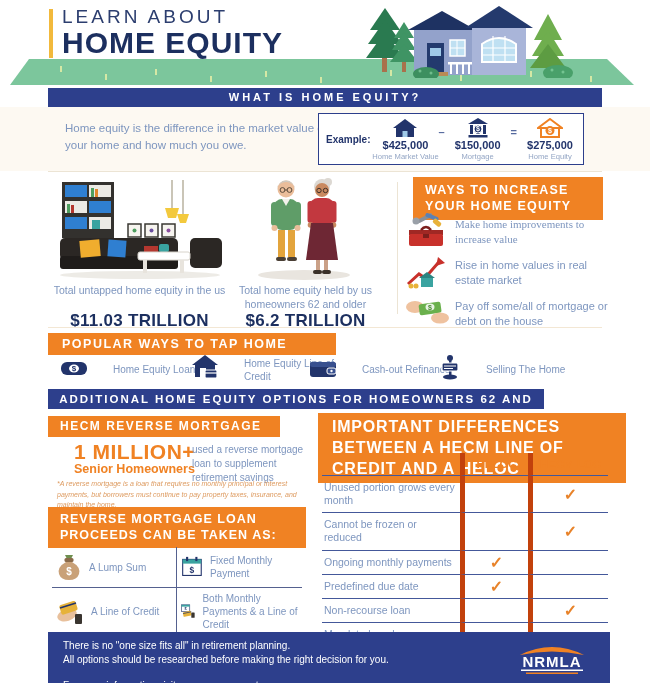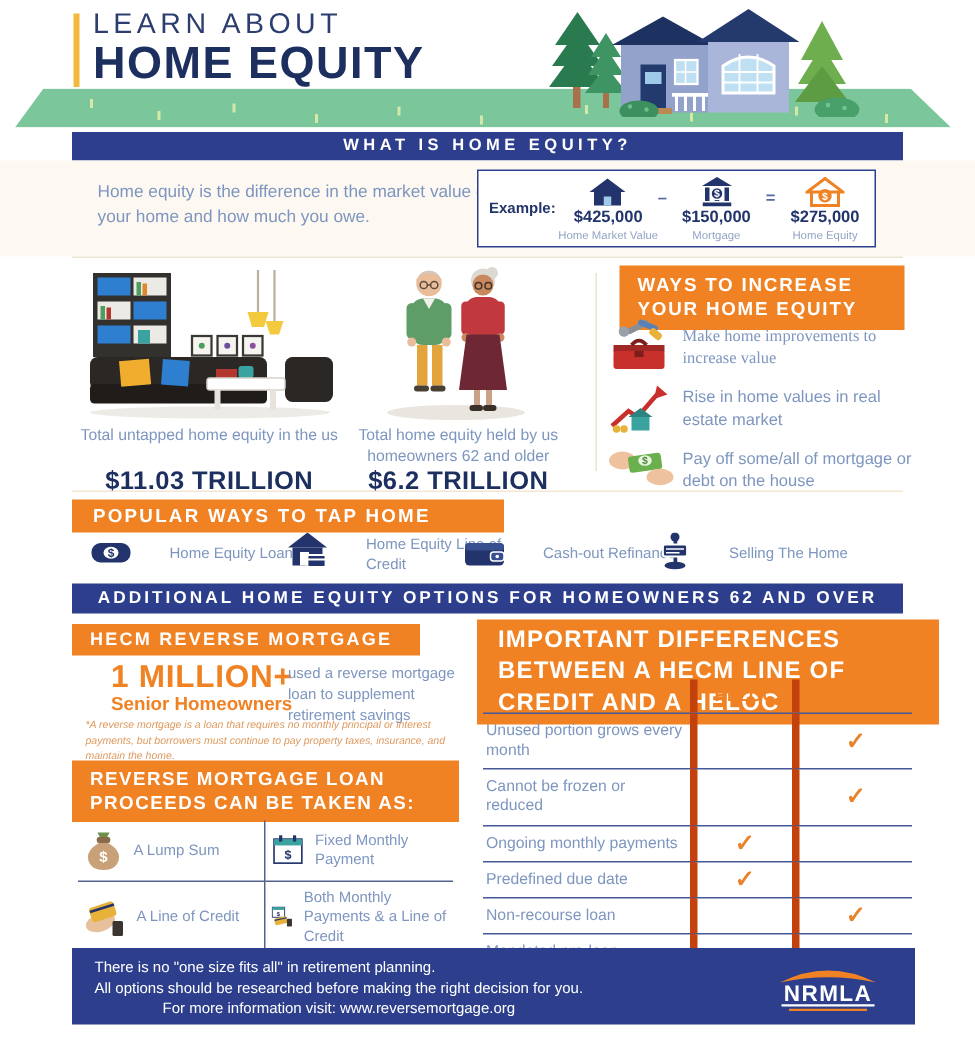--- a/index.html
+++ b/index.html
@@ -16,21 +16,21 @@
         -webkit-clip-path:polygon(29px 0,607px 0,634px 100%,10px 100%);
         clip-path:polygon(29px 0,607px 0,634px 100%,10px 100%);}
   .tuft{position:absolute;left:60px;top:7px;width:2px;height:6px;background:#d5e8a5;
         box-shadow:45px 8px 0 #d5e8a5,95px 3px 0 #d5e8a5,150px 10px 0 #d5e8a5,205px 5px 0 #d5e8a5,
                    260px 11px 0 #d5e8a5,330px 4px 0 #d5e8a5,400px 9px 0 #d5e8a5,470px 5px 0 #d5e8a5,530px 10px 0 #d5e8a5;}
   .house-scene{position:absolute;left:330px;top:0;width:250px;height:78px;}
 
   
   .banner-navy{position:absolute;background:#2d3f8c;color:#fff;font-weight:700;text-align:center;}
   .banner1{left:48px;top:88px;width:554px;height:19px;line-height:19px;font-size:11px;letter-spacing:3px;}
-  .banner2{left:48px;top:389px;width:554px;height:20px;line-height:20px;font-size:11.5px;letter-spacing:2px;}
+  .banner2{left:48px;top:389px;width:496px;height:20px;line-height:20px;font-size:11.5px;letter-spacing:2px;}
   .banner-orange{position:absolute;background:#f08223;color:#fff;font-weight:700;}
 
   
   .sec1{position:absolute;left:0;top:107px;width:650px;height:64px;background:#fdf9f2;}
   .intro-text{position:absolute;left:65px;top:13px;width:268px;font-size:11.5px;line-height:1.5;color:#7e96bf;}
   .example-box{position:absolute;left:318px;top:6px;width:266px;height:52px;background:#fff;
                border:1.5px solid #2d3f8c;display:flex;align-items:center;box-sizing:border-box;}
   .example-label{font-size:10px;font-weight:700;color:#22346b;margin:0 2px 0 7px;}
   .ex-item{display:flex;flex-direction:column;align-items:center;width:66px;}
   .ex-amount{font-size:11px;font-weight:800;color:#22346b;margin-top:1px;}
@@ -76,21 +76,21 @@
   .cmp-h{font-size:11.5px;font-weight:700;color:#f08223;text-align:center;padding:5px 0;}
   .cmp-colline{border-left:5px solid #c2410c;}
   .cmp-rowline{border-top:1px solid #44589a;}
   .cmp-label{font-size:10.5px;color:#7e96bf;line-height:1.25;padding:5px 4px 5px 2px;display:flex;align-items:center;box-sizing:border-box;}
   .cmp-cell{display:flex;align-items:center;justify-content:center;color:#e8832a;
             font-size:16px;font-weight:800;}
 
   
   .footer{position:absolute;left:48px;top:632px;width:562px;height:51px;background:#2d3f8c;color:#fff;box-sizing:border-box;}
   .footer-text{position:absolute;left:15px;top:7px;font-size:10px;line-height:1.35;}
-  .footer-line3{margin-top:0;text-align:center;}
+  .footer-line3{margin-top:13px;}
   .nrmla{position:absolute;right:18px;top:7px;width:80px;height:38px;}
 </style>
 </head>
 <body>
 
 <div class="page">
 
   <div class="accent-bar"></div>
   <div class="title-block">
     <div class="title-line1">LEARN ABOUT</div>

